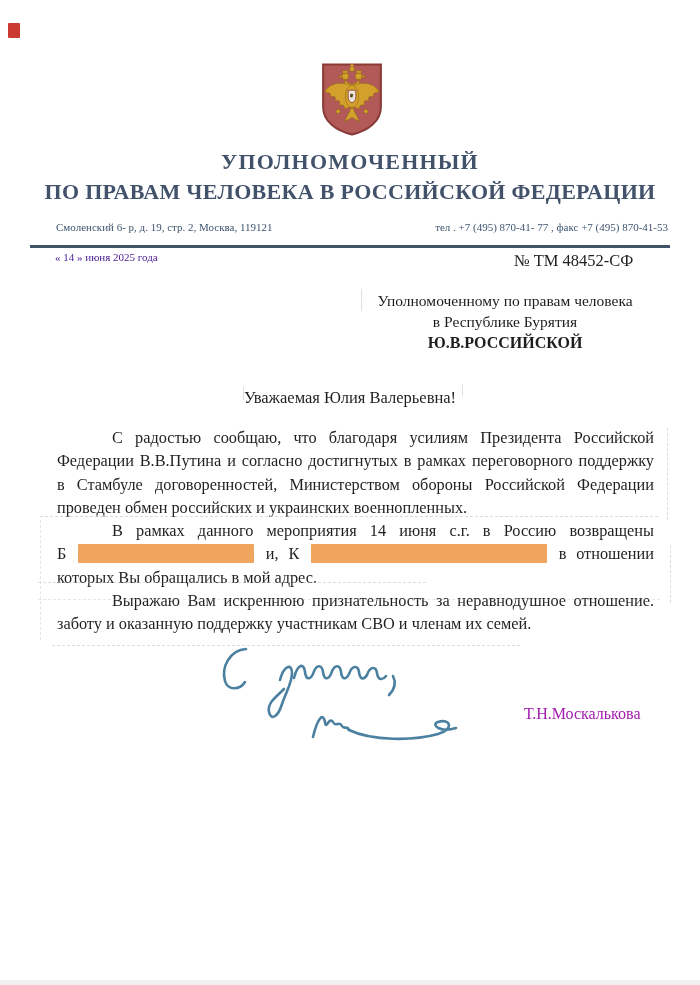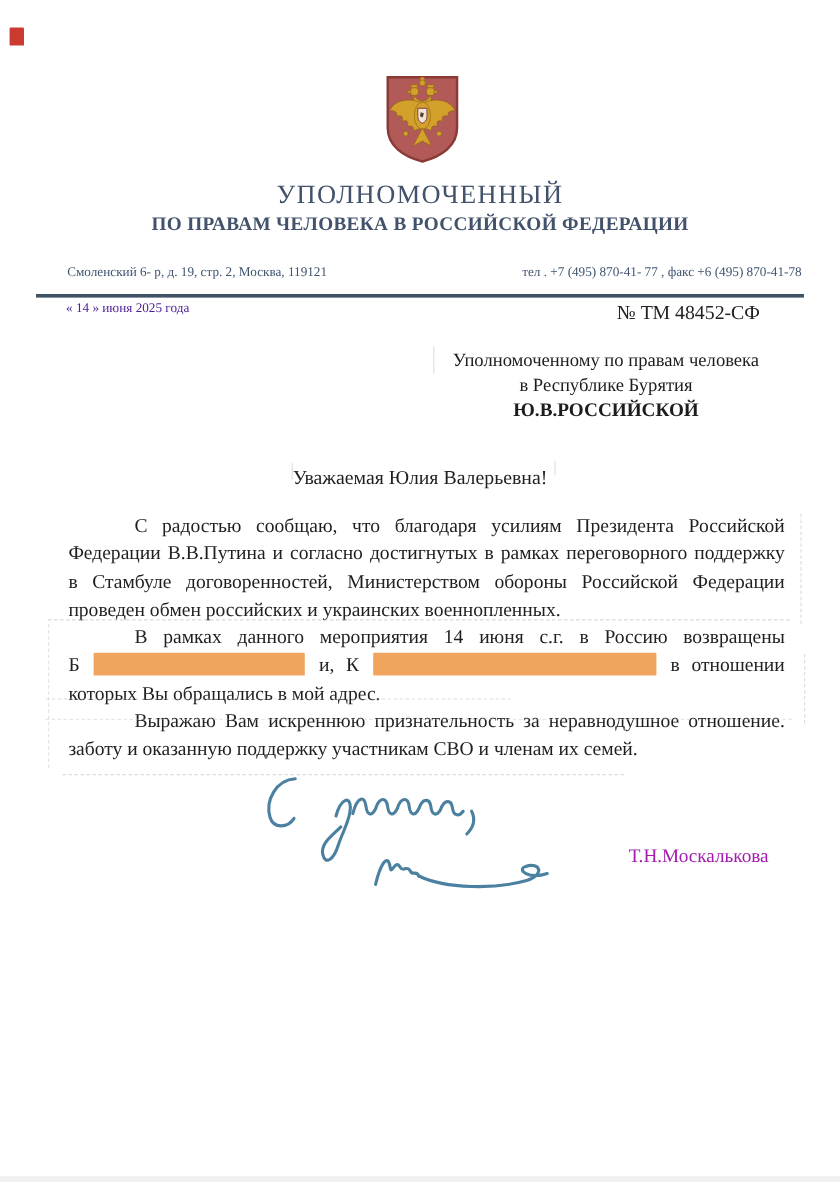--- a/index.html
+++ b/index.html
@@ -6,23 +6,23 @@
   .page{
     position:relative;width:700px;height:985px;background:#ffffff;overflow:hidden;
     font-family:"Liberation Serif","DejaVu Serif",serif;color:#1f1f1f;
   }
   
   .red-mark{position:absolute;left:8px;top:23px;width:12px;height:15px;background:#cb3a30;border-radius:1px;}
   
   .emblem{position:absolute;left:319px;top:61px;width:66px;height:77px;}
   
   .title1{position:absolute;left:0;top:149px;width:700px;text-align:center;
-    font-size:22px;font-weight:normal;letter-spacing:1.2px;color:#42526b;}
+    font-size:22px;font-weight:bold;letter-spacing:1.2px;color:#42526b;}
   .title2{position:absolute;left:0;top:179px;width:700px;text-align:center;
-    font-size:16px;font-weight:bold;letter-spacing:0.3px;color:#42526b;}
+    font-size:22px;font-weight:bold;letter-spacing:0.3px;color:#42526b;}
   .addr-row{position:absolute;left:32px;top:221px;width:636px;height:16px;
     font-size:11px;font-weight:normal;color:#3e5570;}
   .addr-left{position:absolute;left:24px;top:0;}
   .addr-right{position:absolute;right:0;top:0;}
   .rule{position:absolute;left:30px;top:245px;width:640px;height:3px;background:#3f5266;}
   
   .date{position:absolute;left:55px;top:251px;font-size:11px;color:#4c1d95;}
   .doc-number{position:absolute;left:498px;top:251px;width:125px;font-size:16.5px;color:#222;margin-left:16px;}
   
   .recipient{position:absolute;left:355px;top:290px;width:300px;text-align:center;
@@ -87,21 +87,21 @@
 
     <path d="M28.3,28 h7.4 v6.8 c0,3.1 -1.9,4.7 -3.7,5.3 c-1.8,-0.6 -3.7,-2.2 -3.7,-5.3 Z" fill="#ece6da" stroke="#8a3b38" stroke-width="0.8"></path>
     <path d="M30.6,31.2 l2.6,0.8 l-0.9,3.4 l-2.3,-1 Z" fill="#5d4326"></path>
   </svg>
 
   <div class="title1">УПОЛНОМОЧЕННЫЙ</div>
   <div class="title2">ПО ПРАВАМ ЧЕЛОВЕКА В РОССИЙСКОЙ ФЕДЕРАЦИИ</div>
 
   <div class="addr-row">
     <span class="addr-left">Смоленский 6- р, д. 19, стр. 2, Москва, 119121</span>
-    <span class="addr-right">тел . +7  (495) 870-41- 77 , факс +6 (495) 870-41-78</span>
+    <span class="addr-right">тел . +7  (495) 870-41- 77 , факс +7 (495) 870-41-53</span>
   </div>
   <div class="rule"></div>
 
   <div class="date">« 14 »  июня 2025 года</div>
   <div class="doc-number">№ ТМ 48452-СФ</div>
 
   <div class="recipient">
     <div>Уполномоченному по правам человека</div>
     <div>в Республике Бурятия</div>
     <div class="name">Ю.В.РОССИЙСКОЙ</div>

